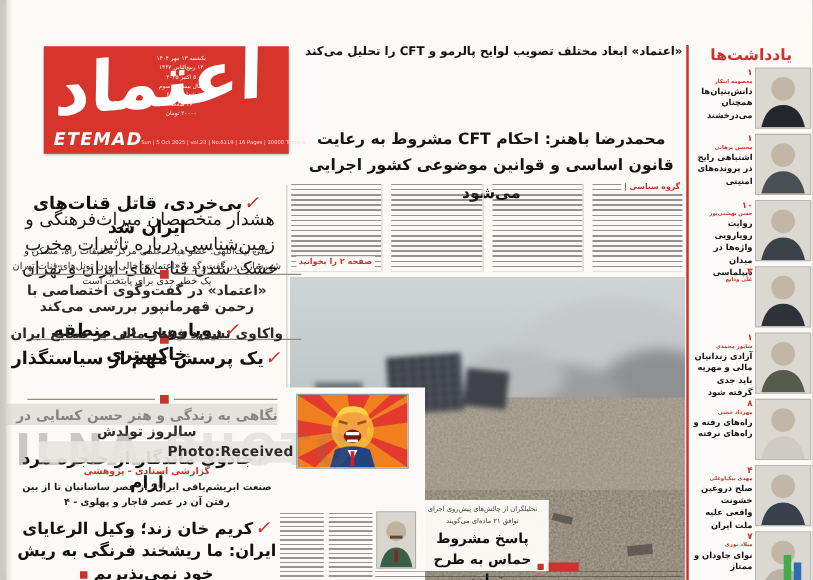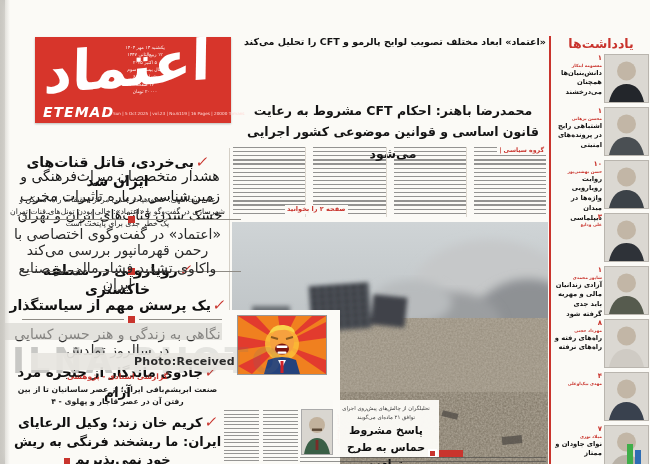--- a/index.html
+++ b/index.html
@@ -31,34 +31,34 @@
   .lead-headline{position:absolute;top:46px;left:233px;width:314px;font-size:35px;font-weight:900;
                  color:#0d0d0d;text-align:center;line-height:1.35;letter-spacing:-.5px;}
   .lead-subhead{position:absolute;top:100px;left:240px;width:306px;font-size:12.5px;font-weight:bold;
                 color:#141414;text-align:center;line-height:1.7;}
   .lead-body{position:absolute;top:147px;left:233px;width:313px;height:70px;display:flex;gap:7px;}
   .bodycol{flex:1;background:repeating-linear-gradient(to bottom,rgba(45,45,45,.5) 0 1.2px,rgba(0,0,0,0) 1.2px 4.1px);}
   .bodycol + .bodycol{border-right:1px solid #ddd8cf;}
   .byline-red{position:absolute;top:146px;right:104px;font-size:6.2px;font-weight:bold;color:#c9342d;
               background:#fbfaf6;padding:0 2px 1px;}
   .turn-red{position:absolute;top:205px;left:237px;font-size:6.5px;font-weight:bold;color:#c9342d;
-            background:#fbfaf6;padding:0 2px 1px;margin-left:48px;}
+            background:#fbfaf6;padding:0 2px 1px;}
 
   .red-rule{position:absolute;left:549px;top:36px;width:2px;height:428px;background:#c9342d;}
   .gray-rule{position:absolute;left:229px;top:148px;width:1px;height:316px;background:#d4cfc6;}
 
   
   .leftcol{position:absolute;left:8px;top:152px;width:219px;text-align:center;color:#111;}
   .story{position:absolute;left:0;width:219px;}
   .s-title{font-weight:bold;font-size:14px;line-height:1.35;}
   .s-title-sm{font-weight:bold;font-size:13px;line-height:1.4;}
   .check{color:#c9342d;font-weight:bold;font-size:15px;margin-left:2px;
          display:inline-block;transform:skewX(-12deg);}
   .s-deck{font-size:7.7px;line-height:1.55;margin-top:3px;color:#1c1c1c;}
-  .s-kicker{font-size:14px;font-weight:normal;color:#2a2a2a;}
+  .s-kicker{font-size:11px;font-weight:bold;color:#2a2a2a;}
   .s-kicker-red{font-size:7.5px;font-weight:bold;color:#c9342d;}
   .divider{display:flex;align-items:center;gap:4px;margin:0 14px;}
   .divider::before,.divider::after{content:"";flex:1;border-top:1px solid #8e8b85;}
   .pagebox{width:7px;height:7px;background:#c9342d;flex:0 0 auto;display:inline-block;}
   .band-gray{position:absolute;left:5px;top:323px;width:226px;height:17px;background:rgba(208,206,200,.55);}
 
   
   .wm-ilna{position:absolute;left:12px;top:341px;width:330px;direction:ltr;text-align:left;
            font-size:35px;font-weight:900;letter-spacing:3px;color:rgba(110,110,110,.36);
            z-index:30;pointer-events:none;white-space:nowrap;}
@@ -389,20 +389,21 @@
           <div class="photo-sm">
             <svg width="43" height="47" viewBox="0 0 43 47">
               <rect width="43" height="47" fill="#dbd8d2"></rect>
               <circle cx="21.5" cy="16" r="9.5" fill="#c2b6a6"></circle>
               <path d="M4,47 Q8,29 21.5,29 Q35,29 39,47 Z" fill="#39414e"></path>
             </svg>
           </div>
           <div class="txt">
             <div class="num">۴</div>
             <div class="author">مهدی بیک‌اوغلی</div>
+            <div class="ttl">صلح دروغین خشونت واقعی علیه ملت ایران</div>
           </div>
         </div>
 
         <div class="note">
           <div class="photo-sm">
             <svg width="43" height="47" viewBox="0 0 43 47">
               <rect width="43" height="47" fill="#dbd8d2"></rect>
               <circle cx="21.5" cy="16" r="9.5" fill="#c2b6a6"></circle>
               <path d="M4,47 Q8,29 21.5,29 Q35,29 39,47 Z" fill="#b9b2a7"></path>
             </svg>

